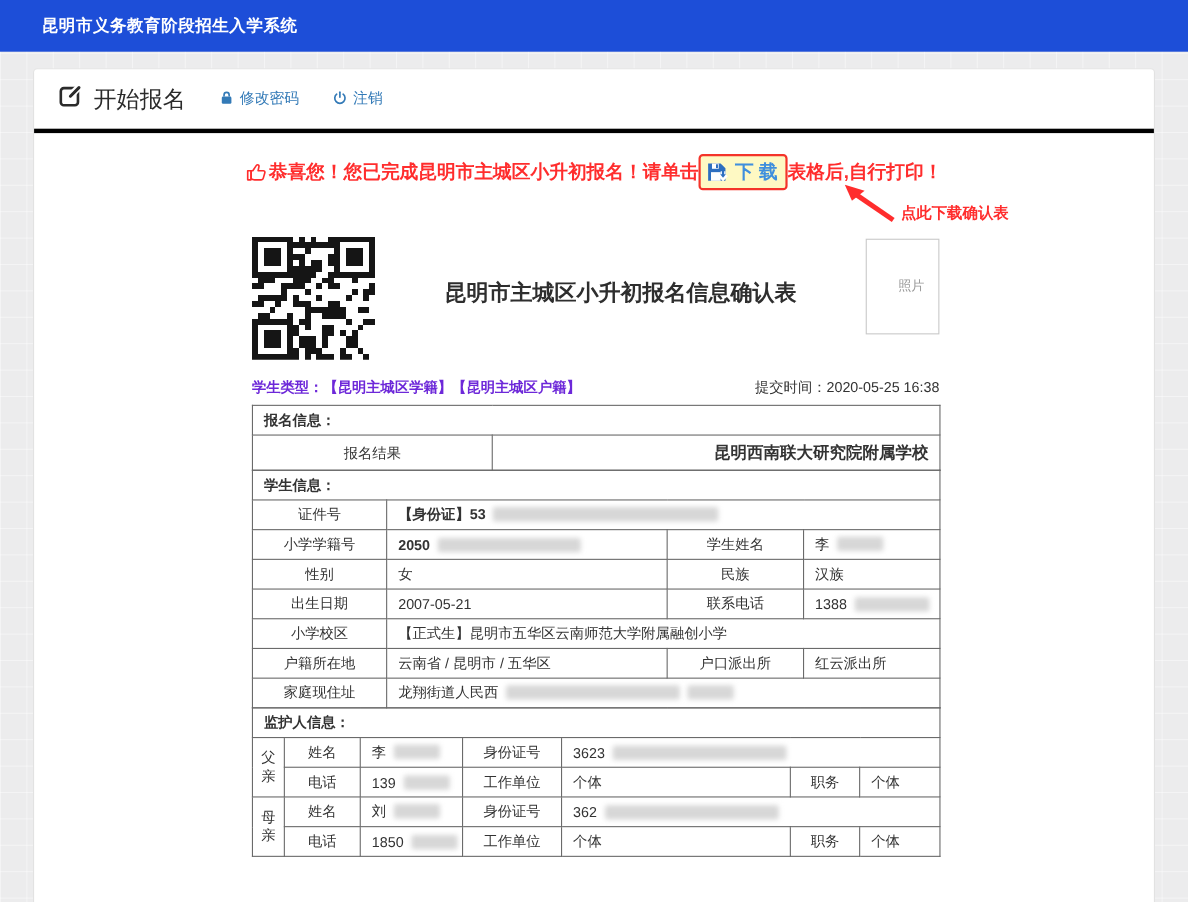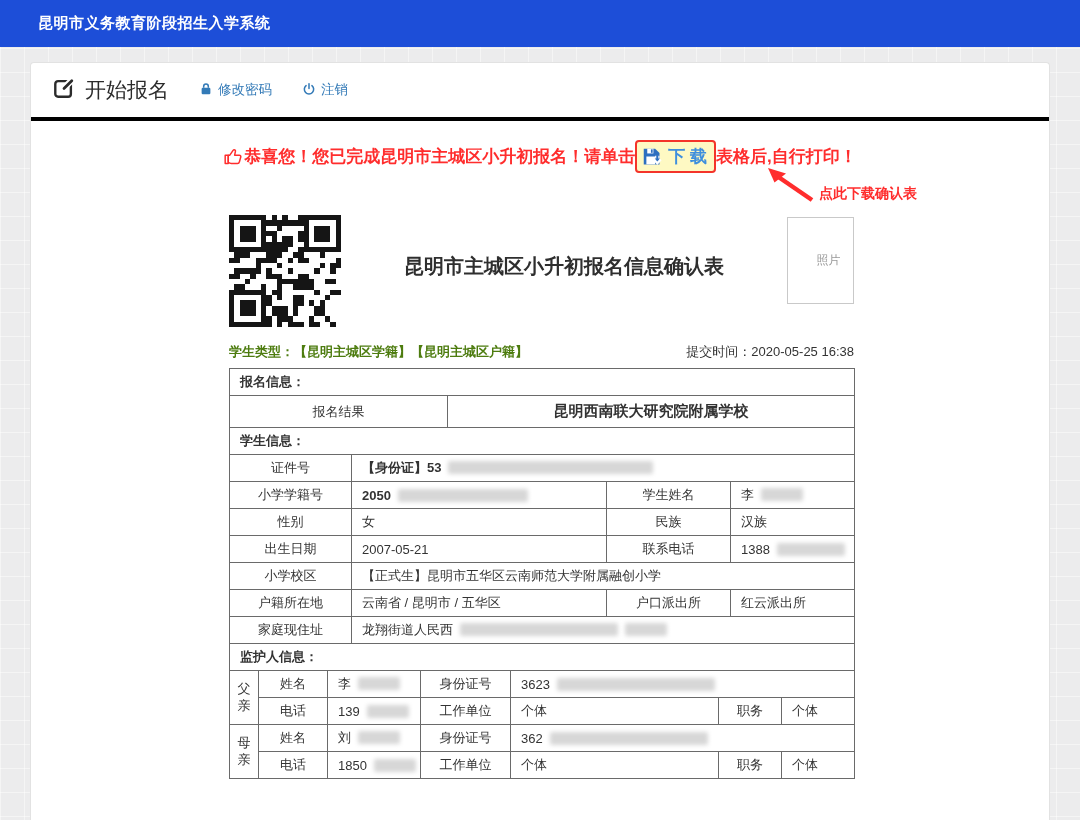--- a/index.html
+++ b/index.html
@@ -57,31 +57,31 @@
   .sheet { width:625px; margin:42px 0 0 198px; }
   .sheet-head { display:flex; }
   .qr { width:112px; height:112px; }
   .sheet-title { flex:1; text-align:center; align-self:center; font-size:20px; font-weight:bold; color:#2e2e2e; padding-bottom:10px; }
   .photo-box {
     width:67px; height:87px; border:1px solid #c9c9c9; align-self:flex-start;
     margin-top:2px; display:flex; align-items:center; justify-content:center;
     color:#999; font-size:12px;padding-left:16px;
   }
   .sheet-meta { display:flex; justify-content:space-between; align-items:flex-end; margin:16px 0 7px; font-size:13px; }
-  .sheet-meta .left { font-weight:bold; color:#4d7c0f; }
+  .sheet-meta .left { font-weight:bold; color:#6d28d9; }
   .sheet-meta .right { color:#333; }
 
   table.ct { border-collapse:collapse; table-layout:fixed; width:625px; font-size:13px; }
   table.ct + table.ct { margin-top:-1px; }
   .ct td { border:1px solid #6a6a6a; height:27px; padding:0 10px; color:#333; overflow:hidden; white-space:nowrap; }
   .ct td.lab { text-align:center; padding:0 3px; }
   .ct td.sec { font-weight:bold; }
   .ct td.vert { text-align:center; padding:0 2px; line-height:1.25; white-space:normal; }
   .ct tr.resrow td { height:32px; }
-  .school-name { font-weight:bold; font-size:15px; text-align:center; }
+  .school-name { font-weight:bold; font-size:15px; text-align:right; }
   .bv { font-weight:bold; }
 
   .blur {
     display:inline-block; height:13px; background:#d7d7d7; border-radius:2px;
     filter:blur(2.2px); vertical-align:-2px; margin-left:7px;
   }
   .w1{width:42px}.w2{width:68px}.w4{width:130px}.w5{width:158px}.w6{width:205px}
 </style>
 </head>
 <body>

